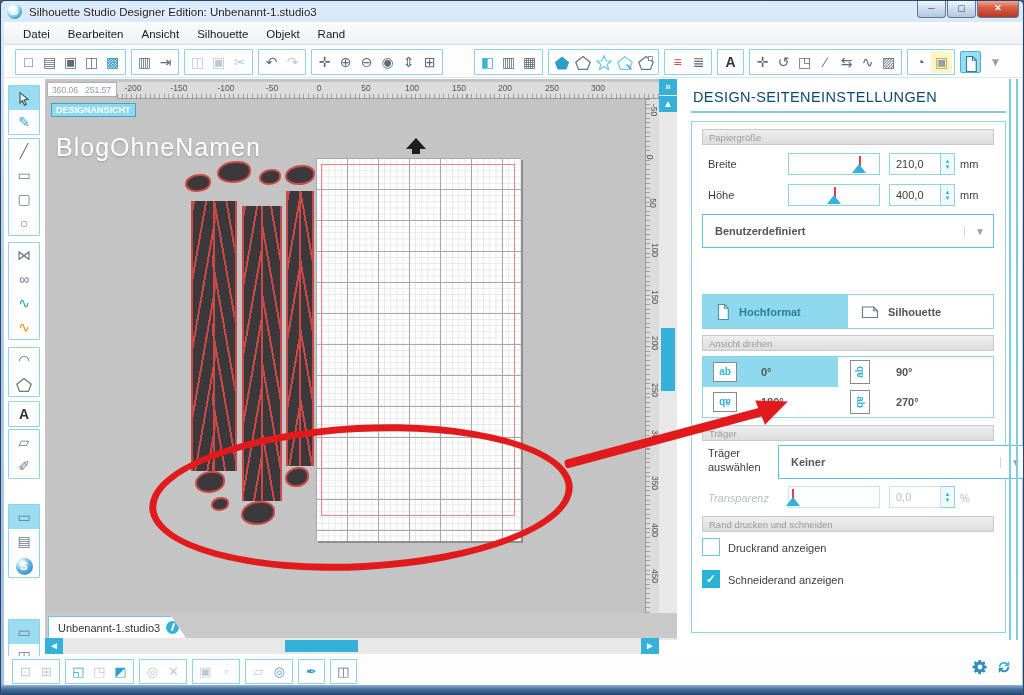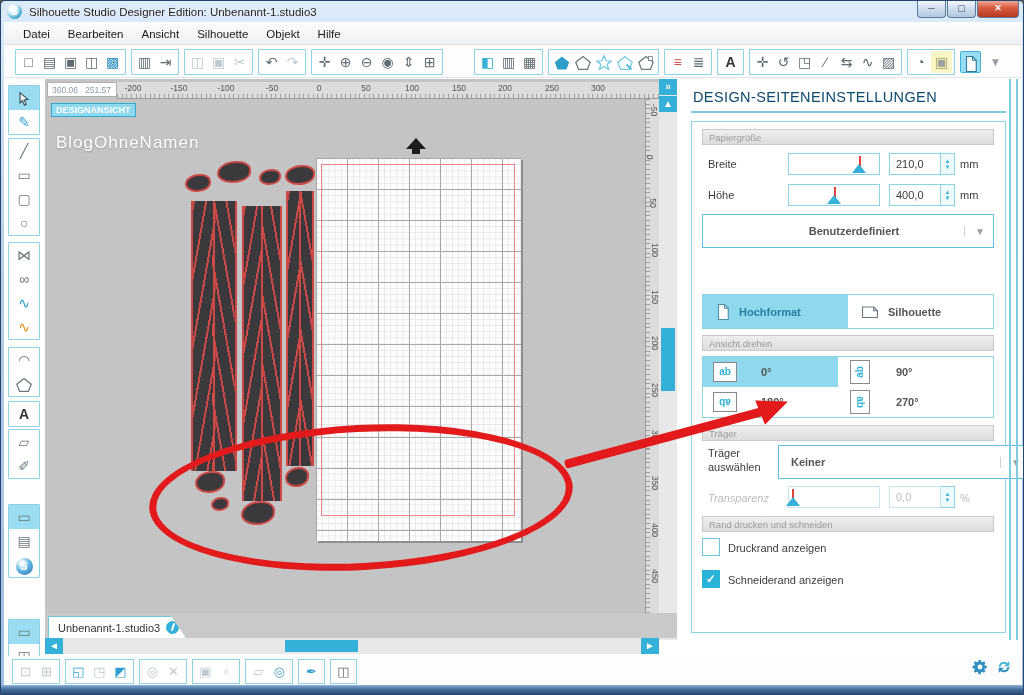--- a/index.html
+++ b/index.html
@@ -61,21 +61,21 @@
   .h-ruler { position:absolute; left:72px; top:3px; width:542px; height:17px; background:#dcdcdc; border-bottom:1px solid #9a9a9a;
          background-image:repeating-linear-gradient(90deg,#9f9f9f 0 1px,transparent 1px 4.66px);
          background-size:100% 4px; background-position:0 100%; background-repeat:no-repeat; z-index:4;text-align:right;}
   .h-tick { position:absolute; top:1px; font-size:8.5px; color:#555; transform:translateX(-50%); }
   .v-ruler { position:absolute; right:0px; top:20px; width:14px; height:514px; background:#dcdcdc; border-left:1px solid #9a9a9a;
          background-image:repeating-linear-gradient(180deg,#9f9f9f 0 1px,transparent 1px 4.66px);
          background-size:4px 100%; background-position:0 0; background-repeat:no-repeat; z-index:4;}
   .v-tick { position:absolute; left:2px; font-size:8.5px; color:#555; transform:rotate(90deg); transform-origin:center; }
   .design-badge { position:absolute; left:6px; top:24px; background:#8fd9ef; border:1px solid #35a8cc; color:#fff;
          font-size:9px; font-weight:bold; padding:1px 4px; z-index:5; }
-  .watermark { position:absolute; left:11px; top:54px; font-size:17px; color:#fff; letter-spacing:1px;
+  .watermark { position:absolute; left:11px; top:54px; font-size:25px; color:#fff; letter-spacing:1px;
          text-shadow:0 1px 2px rgba(120,120,120,.55); z-index:3; }
   .design-page { position:absolute; left:271px; top:79px; width:205px; height:383px; background:#fefefe;
          box-shadow:2px 2px 0 #8f8f8f;
          background-image:
            linear-gradient(90deg,#a8a8a8 1px,transparent 1px),
            linear-gradient(#a8a8a8 1px,transparent 1px),
            linear-gradient(90deg,#e7e7e7 1px,transparent 1px),
            linear-gradient(#e7e7e7 1px,transparent 1px);
          background-size:31px 31px,31px 31px,6.2px 6.2px,6.2px 6.2px; z-index:2; }
   .cut-border { position:absolute; left:5px; top:6px; width:194px; height:352px; border:1px solid #f08484; }
@@ -174,21 +174,21 @@
       <div class="winbtn close">✕</div>
     </div>
   </div>
 
   <div class="menubar">
     <div class="menu-item">Datei</div>
     <div class="menu-item">Bearbeiten</div>
     <div class="menu-item">Ansicht</div>
     <div class="menu-item">Silhouette</div>
     <div class="menu-item">Objekt</div>
-    <div class="menu-item">Hilfe</div>
+    <div class="menu-item">Rand</div>
   </div>
 
   <div class="toolbar">
     <div class="tbgroup">
       <div class="tbi">□</div>
       <div class="tbi">▤</div>
       <div class="tbi">▣</div>
       <div class="tbi">◫</div>
       <div class="tbi blue">▩</div>
     </div>
@@ -402,21 +402,21 @@
         <div class="sl-line" style="left:45px;"></div>
         <div class="sl-thumb" style="left:38px;"></div>
       </div>
       <div class="valbox" style="left:197px; top:62px;">400,0</div>
       <div class="spinner" style="left:249px; top:62px;">
         <span>▲</span>
         <span>▼</span>
       </div>
       <div class="rp-label" style="left:268px; top:67px;">mm</div>
 
-      <div class="dropdown" style="left:10px; top:92px; width:292px; height:34px;justify-content:center;">
+      <div class="dropdown" style="left:10px; top:92px; width:292px; height:34px;">
         <span class="dd-text">Benutzerdefiniert</span>
         <span class="dd-arrow">▼</span>
       </div>
 
       <div class="orient-box">
         <div class="orient-btn active">
           <svg class="ico" viewBox="0 0 20 24">
               <path d="M4 2h8l5 5v15H4z" fill="#fff" stroke="#4a90a8" stroke-width="1.5"></path>
               <path d="M12 2v5h5" fill="none" stroke="#4a90a8" stroke-width="1.5"></path>
             </svg>

